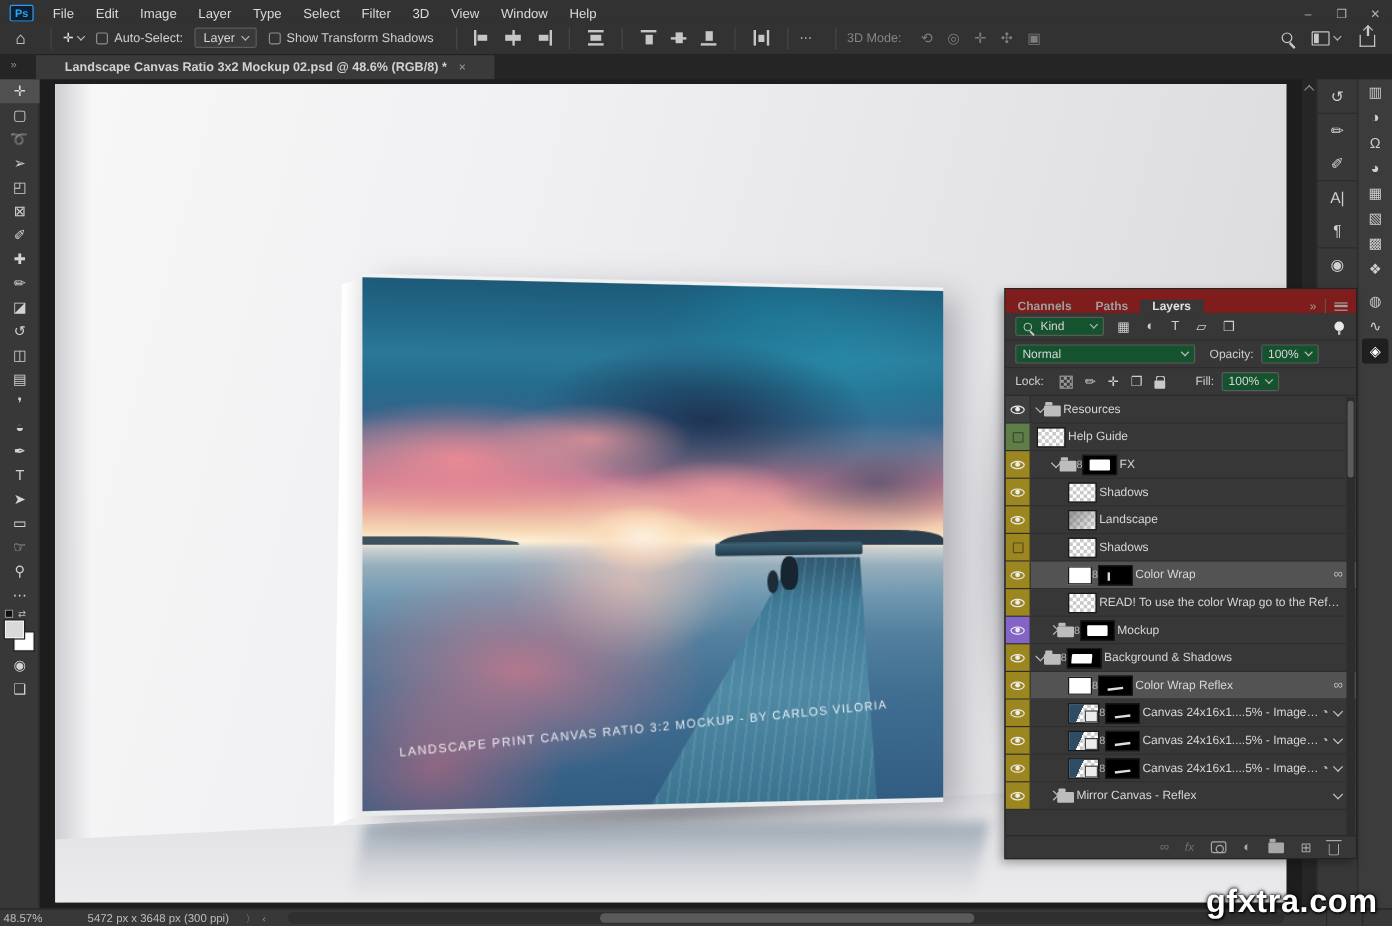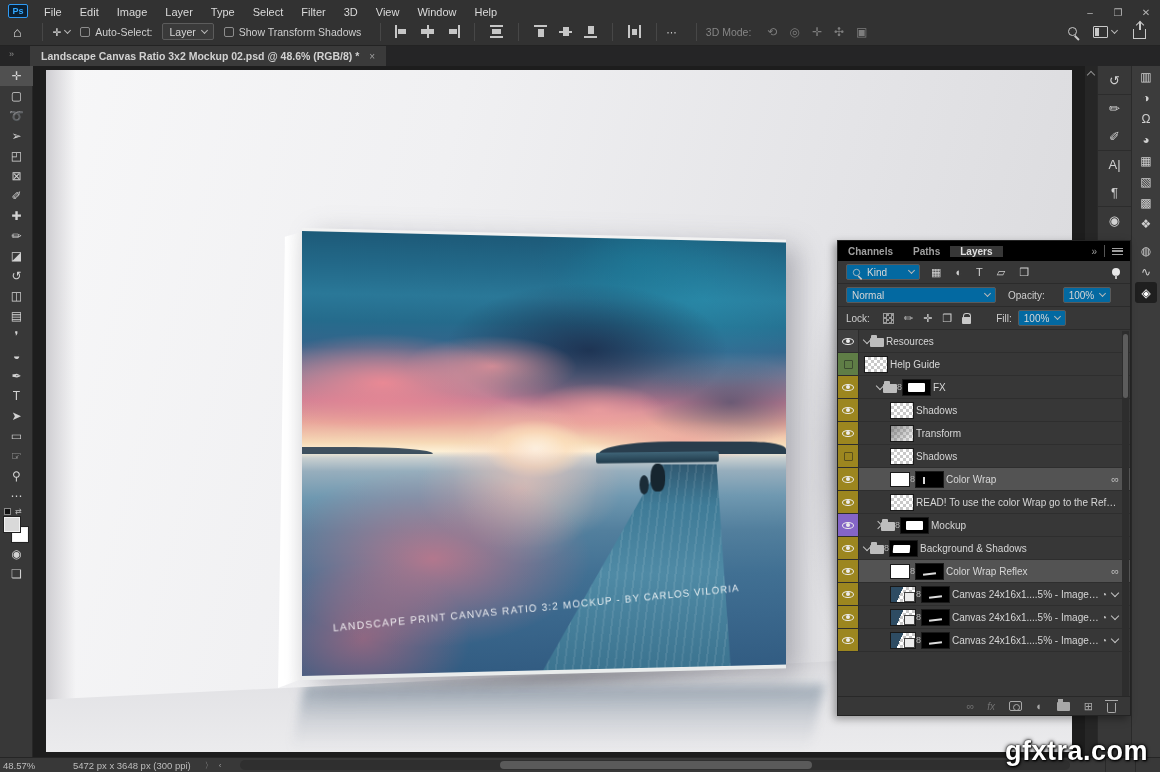--- a/index.html
+++ b/index.html
@@ -39,21 +39,21 @@
   .wswrap{display:flex;align-items:center;gap:4px}
   .wsicon{width:15px;height:12px;border:1px solid #c9c9c9;border-radius:1px;position:relative;display:inline-block}
   .wsicon::after{content:"";position:absolute;left:1px;top:1px;bottom:1px;width:4px;background:#c9c9c9}
   .shareicon{width:13px;height:10px;border:1px solid #c9c9c9;border-top:none;position:relative;display:inline-block;margin-top:5px}
   .shareicon::before{content:"";position:absolute;left:5px;top:-7px;width:1.5px;height:8px;background:#c9c9c9}
   .shareicon::after{content:"";position:absolute;left:2.5px;top:-7px;width:5px;height:5px;border-left:1.5px solid #c9c9c9;border-top:1.5px solid #c9c9c9;transform:rotate(45deg)}
 
   
   .tabbar{position:absolute;left:0;top:46px;width:1160px;height:20px;background:#252526;z-index:30}
   .tab-overflow{position:absolute;left:9px;top:3px;font-size:9px;color:#8d8d8d}
-  .doc-tab{position:absolute;left:30px;top:0;height:20px;background:#3a3a3a;display:flex;align-items:center;padding:0 11px;font-size:10.5px;color:#d2d2d2;font-weight:bold}
+  .doc-tab{position:absolute;left:30px;top:0;height:20px;background:#3a3a3a;display:flex;align-items:center;padding:0 24px;font-size:10.5px;color:#d2d2d2;font-weight:bold}
   .tab-close{margin-left:10px;color:#9e9e9e;font-weight:normal;font-size:10px}
 
   
   .toolbar{position:absolute;left:0;top:66px;width:33px;height:691px;background:#383838;border-right:1px solid #272727;z-index:25}
   .tool{width:33px;height:20px;display:flex;align-items:center;justify-content:center;font-size:12px;color:#d2d2d2}
   .tool.selected{background:#505050}
   .tool .tg{pointer-events:none}
   .swatches{position:relative;width:33px;height:36px;margin-top:2px}
   .sw-mini{position:absolute;left:4px;top:0;width:7px;height:7px;background:#111;border:1px solid #888}
   .sw-arr{position:absolute;left:15px;top:-1px;font-size:8px;color:#bbb}
@@ -85,29 +85,29 @@
   .ph-tree-l{position:absolute;left:0;top:48.6%;width:26%;height:1.5%;background:#2a3f52;border-radius:0 60% 0 0/0 100% 0 0;opacity:.9}
   .ph-dock{position:absolute;inset:0;clip-path:polygon(48.5% 100%,73% 52.5%,85% 52.5%,88% 100%);background:linear-gradient(180deg,#2c5067 50%,#3f7b97 62%,#4f8aa5 78%,#3c7490 100%)}
   .ph-dock::after{content:"";position:absolute;inset:0;background:repeating-linear-gradient(97deg,rgba(255,255,255,.09) 0 2px,rgba(0,0,0,0) 2px 9px)}
   .ph-dockbar{position:absolute;left:59.5%;top:49.6%;width:26%;height:2.4%;background:linear-gradient(180deg,#3f6477,#203a4a);transform:rotate(-.6deg);border-radius:2px}
   .ph-post{position:absolute;left:71%;top:52.4%;width:3%;height:6.5%;background:#16252f;border-radius:45% 45% 40% 40%}
   .ph-post2{position:absolute;left:68.6%;top:55%;width:2%;height:4.5%;background:#1b2c38;border-radius:50%}
   .ph-text{position:absolute;left:0;right:4%;top:84%;text-align:center;transform:rotate(-4.5deg);color:rgba(255,255,255,.85);font-size:10.5px;letter-spacing:1.3px;white-space:nowrap}
 
   
   .lpanel{position:absolute;left:837px;top:240px;width:294px;height:476px;background:#373737;border:1px solid #232323;box-shadow:-3px 3px 8px rgba(0,0,0,.35);font-size:10px;z-index:20}
-  .ltabs{height:20px;background:#000000;display:flex;align-items:center}
+  .ltabs{height:20px;background:#7f1d1d;display:flex;align-items:flex-end}
   .ltab{padding:0 10px;display:flex;align-items:center;color:#9f9f9f;font-weight:bold}
   .ltab.active{background:#373737;color:#e0e0e0}
   .ltabs-right{margin-left:auto;display:flex;align-items:center;gap:7px;margin-right:7px;color:#9f9f9f}
   .mlines{width:11px;height:7px;border-top:1.5px solid #9f9f9f;border-bottom:1.5px solid #9f9f9f;position:relative;display:inline-block}
   .mlines::after{content:"";position:absolute;left:0;top:1.8px;width:11px;height:1.5px;background:#9f9f9f}
   .vbar{width:1px;height:12px;background:#555}
   .lrow{display:flex;align-items:center;height:23px;border-bottom:1px solid #2b2b2b;padding:0 8px;gap:6px;background:#373737}
-  .vbox{height:16px;border:1px solid #5a5a5a;border-radius:2px;display:flex;align-items:center;padding:0 5px;gap:6px;background:#0369a1}
+  .vbox{height:16px;border:1px solid #5a5a5a;border-radius:2px;display:flex;align-items:center;padding:0 5px;gap:6px;background:#14532d}
   .fic{font-size:11px;color:#cfcfcf;margin:0 5px}
   .pin{width:8px;height:8px;background:#e8e8e8;border-radius:50%;margin-left:auto;margin-right:2px;position:relative}
   .pin::after{content:"";position:absolute;left:3px;top:7px;width:1.5px;height:4px;background:#bdbdbd}
   .mini-checker{width:11px;height:11px;border:1px solid #9a9a9a;background:repeating-conic-gradient(#9a9a9a 0 25%,rgba(0,0,0,0) 0 50%);background-size:5px 5px;display:inline-block;margin:0 5px}
   .padlock{width:9px;height:7px;background:#c9c9c9;border-radius:1px;position:relative;display:inline-block;margin:4px 5px 0}
   .padlock::before{content:"";position:absolute;left:1px;top:-4px;width:6px;height:4px;border:1.5px solid #c9c9c9;border-bottom:none;border-radius:3px 3px 0 0}
   .layerlist{position:absolute;left:0;right:0;top:89px;bottom:19px;overflow:hidden}
   .layer{display:flex;align-items:center;height:23px;border-bottom:1px solid #2e2e2e;background:#373737}
   .layer.selected{background:#535353}
   .eyecell{width:21px;align-self:stretch;border-right:1px solid #2c2c2c;display:flex;align-items:center;justify-content:center;flex:none;margin-right:5px}
@@ -374,21 +374,21 @@
         <span class="fic">▱</span>
         <span class="fic">❒</span>
       </span>
     <span class="pin"></span>
   </div>
   <div class="lrow">
     <span class="vbox" style="width:150px">
       <span>Normal</span>
       <span class="chev" style="margin-left:auto"></span>
     </span>
-    <span class="lab" style="margin:0 12px 0 6px">Opacity:</span>
+    <span class="lab" style="margin:0 0 0 6px">Opacity:</span>
     <span class="vbox" style="width:48px">
       <span>100%</span>
       <span class="chev" style="margin-left:auto"></span>
     </span>
   </div>
   <div class="lrow">
     <span class="lab" style="margin-right:2px">Lock:</span>
     <span id="lock-icons" style="display:flex;align-items:center">
         <span class="mini-checker"></span>
         <span class="fic">✏</span>
@@ -442,21 +442,21 @@
         <span class="thumb th-checker"></span>
         <span class="lname">Shadows</span>
         <span class="lright"></span>
       </div>
       <div class="layer">
         <span class="eyecell tint-yellow">
           <span class="eye"></span>
         </span>
         <span style="width: 26px; flex: 0 0 auto;"></span>
         <span class="thumb th-checkergrad"></span>
-        <span class="lname">Transform</span>
+        <span class="lname">Landscape</span>
         <span class="lright"></span>
       </div>
       <div class="layer">
         <span class="eyecell tint-yellow">
           <span class="eyeoff"></span>
         </span>
         <span style="width: 26px; flex: 0 0 auto;"></span>
         <span class="thumb th-checker"></span>
         <span class="lname">Shadows</span>
         <span class="lright"></span>
@@ -552,20 +552,32 @@
         <span class="eyecell tint-yellow">
           <span class="eye"></span>
         </span>
         <span style="width: 26px; flex: 0 0 auto;"></span>
         <span class="thumb th-photo"></span>
         <span class="link8">8</span>
         <span class="thumb th-mask mk-scratch"></span>
         <span class="lname">Canvas 24x16x1....5% - Image Wrap</span>
         <span class="lright">
           <span class="smb">◔</span>
+          <span class="chevd"></span>
+        </span>
+      </div>
+      <div class="layer">
+        <span class="eyecell tint-yellow">
+          <span class="eye"></span>
+        </span>
+        <span style="width: 13px; flex: 0 0 auto;"></span>
+        <span class="chevr"></span>
+        <span class="fold"></span>
+        <span class="lname">Mirror Canvas - Reflex</span>
+        <span class="lright">
           <span class="chevd"></span>
         </span>
       </div>
     </div>
   <div class="lscroll">
       <div class="lthumb"></div>
     </div>
   <div class="lbottom" id="lbottom">
       <span class="bic dis inf">∞</span>
       <span class="bic dis fxit">fx</span>

